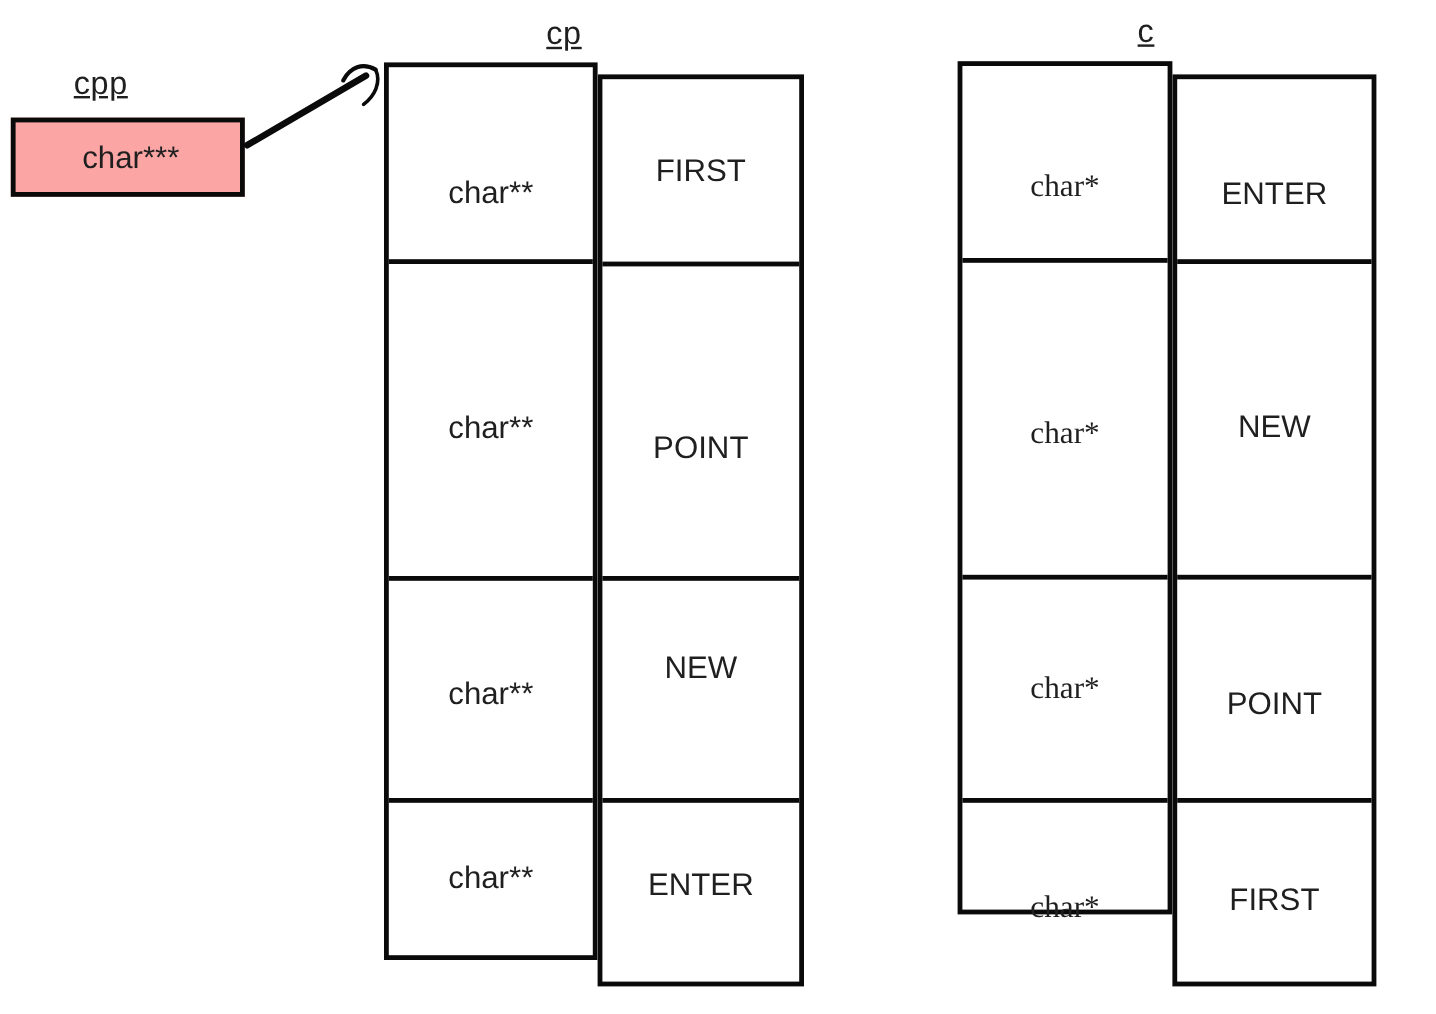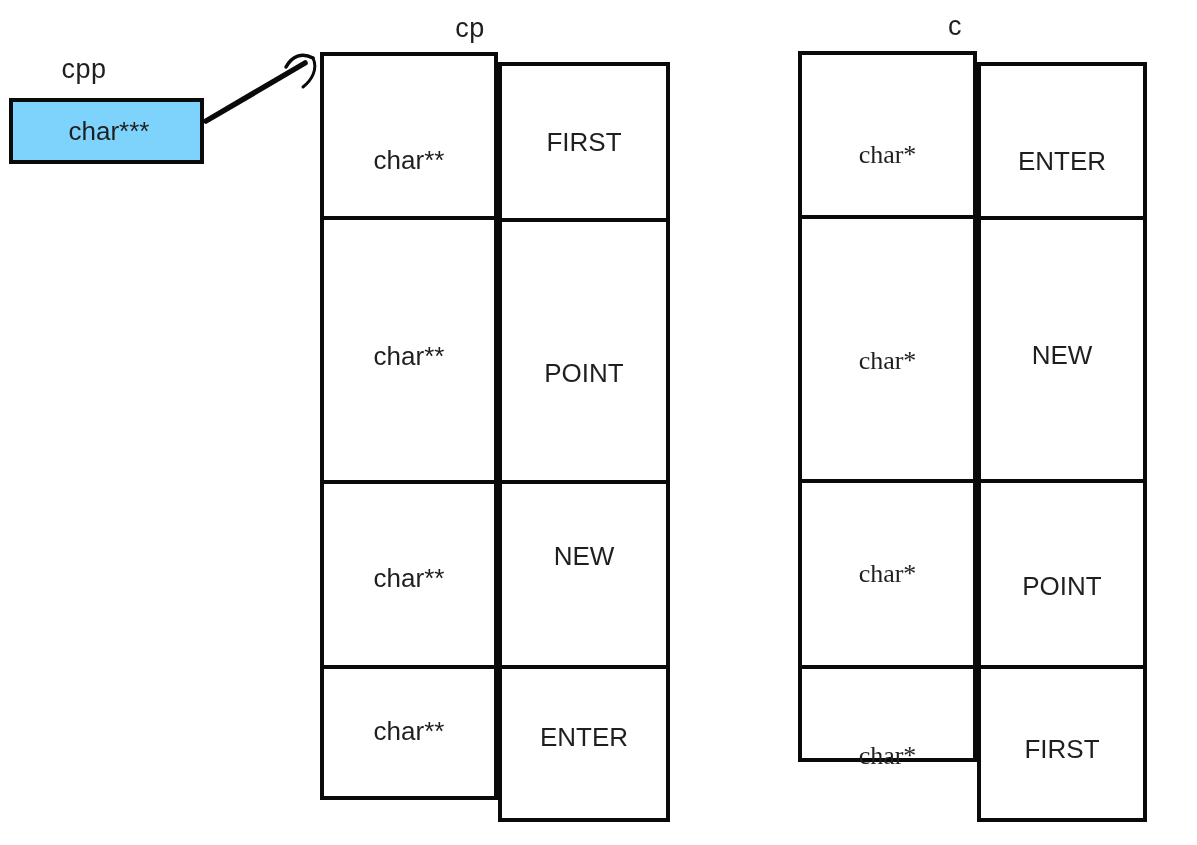--- a/index.html
+++ b/index.html
@@ -11,30 +11,31 @@
     font-family: "Liberation Sans", sans-serif;
     color: #1f1f1f;
     overflow: hidden;
   }
   .hand-label {
     position: absolute;
     font-size: 27px;
     color: #1f1f1f;
     text-align: center;
     letter-spacing: 0.5px;
+    text-decoration: underline;
   }
   .pointer-box {
     position: absolute;
     left: 9px; top: 98px;
     width: 195px; height: 66px;
     border: 4px solid #0a0a0a;
     box-sizing: border-box;
     display: flex; align-items: center; justify-content: center;
     font-size: 26px;
-    background: #7dd3fc;
+    background: #fca5a5;
     padding-left: 29px;
   }
   .pointer-box span { transform: translateX(-12px); }
   .col {
     position: absolute;
     border: 4px solid #0a0a0a;
     box-sizing: border-box;
     background: #ffffff;
   }
   .cell {

